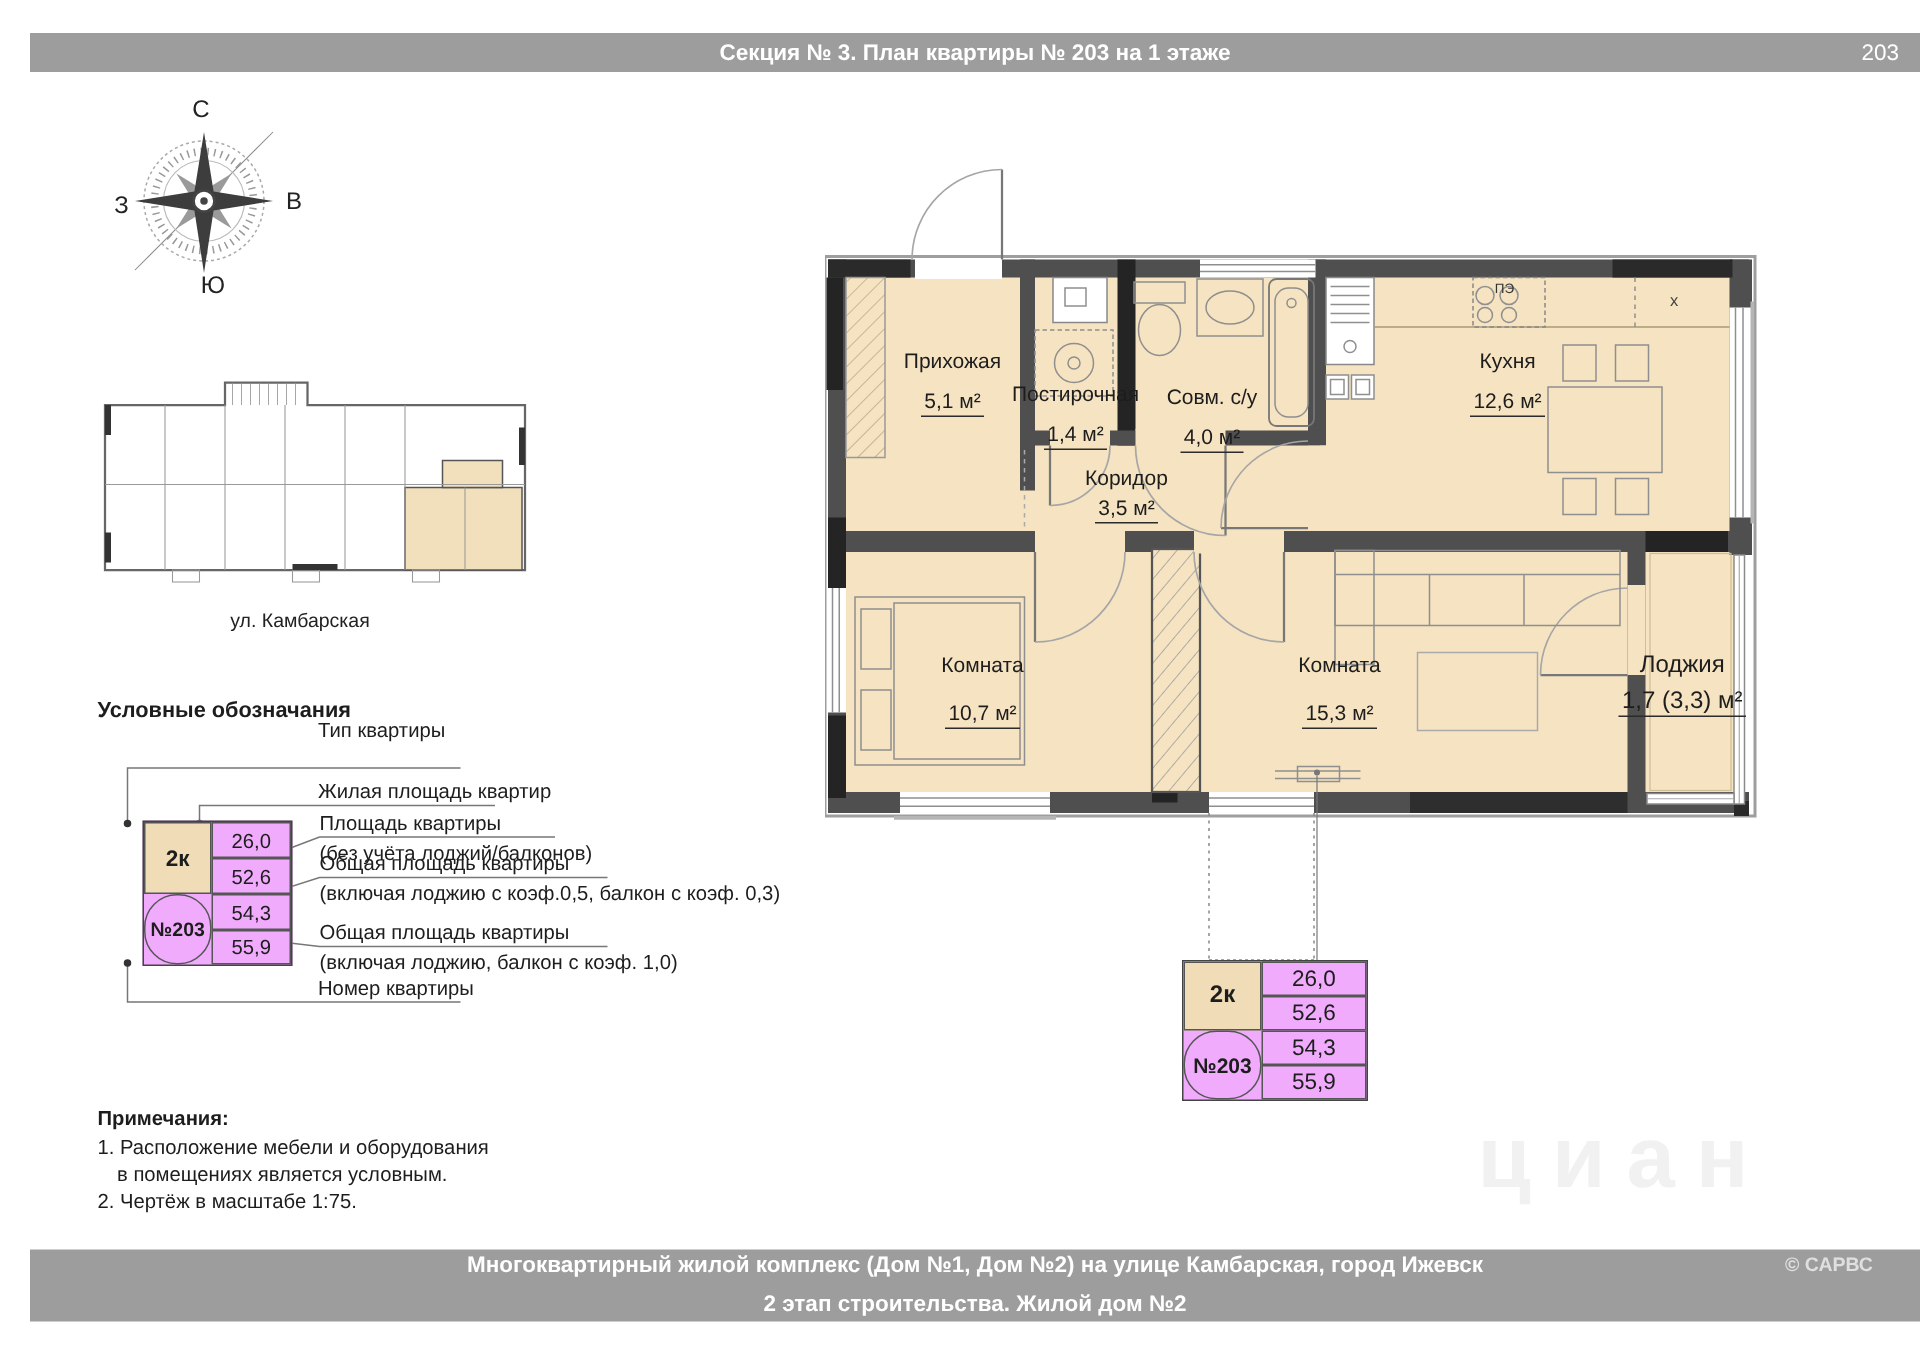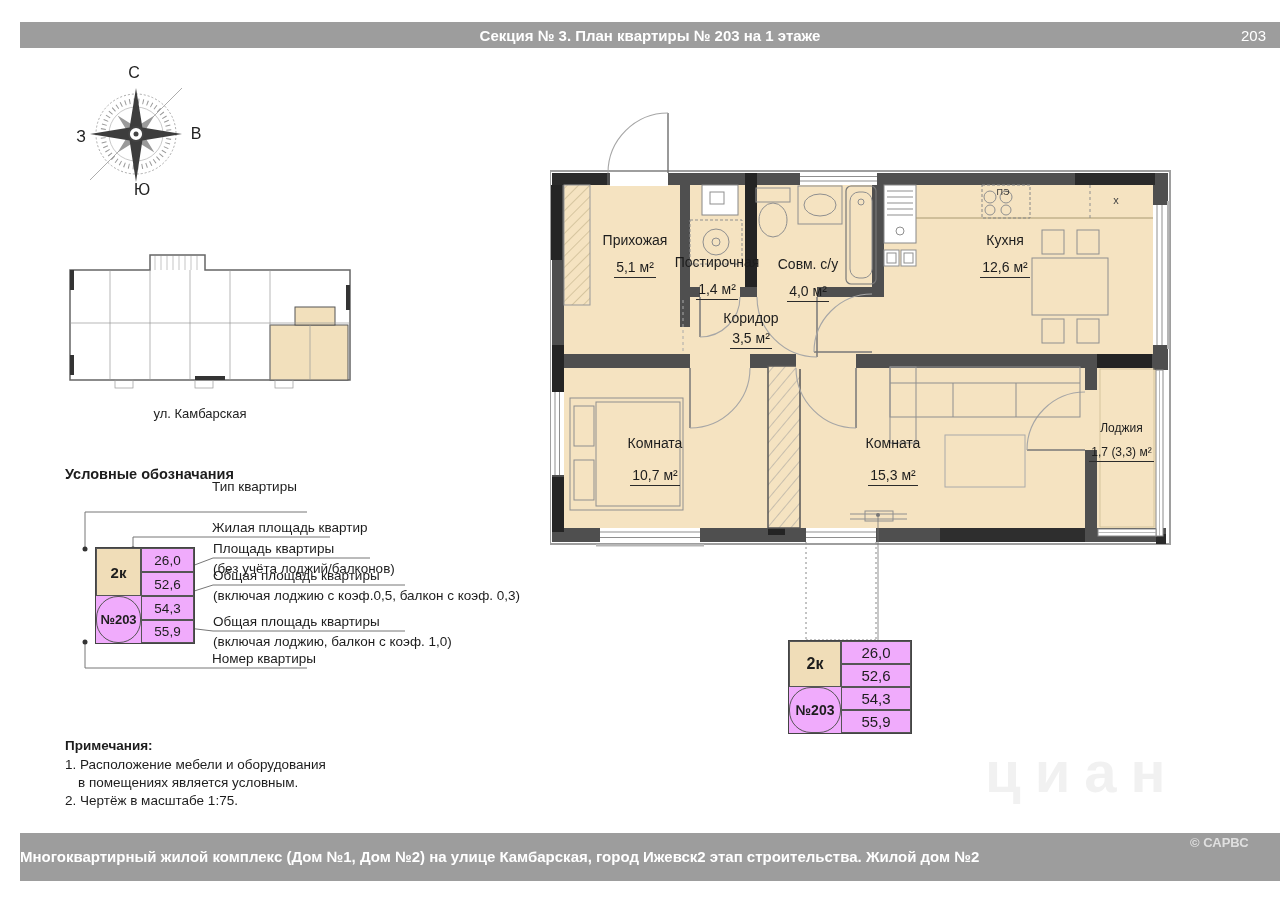--- a/index.html
+++ b/index.html
@@ -2,27 +2,27 @@
 <html><head>
 <meta charset="utf-8">
 <style>
   html,body{margin:0;padding:0;}
   body{width:1280px;height:905px;background:#fff;font-family:"Liberation Sans",sans-serif;position:relative;overflow:hidden;color:#1d1d1d;}
   .abs{position:absolute;}
   
   .bar{position:absolute;left:20px;right:0;background:#9d9d9d;color:#fff;font-weight:bold;}
   #header-bar{top:22px;height:26px;display:flex;align-items:center;justify-content:center;font-size:15px;}
   #page-num{position:absolute;right:14px;top:0;height:26px;display:flex;align-items:center;font-weight:normal;font-size:15px;}
-  #footer-bar{top:833px;height:48px;display:flex;flex-direction:row;align-items:center;justify-content:flex-start;font-size:15px;line-height:22px;}
+  #footer-bar{top:833px;height:48px;display:flex;flex-direction:column;align-items:center;justify-content:space-between;font-size:15px;line-height:22px;}
   
   .rlabel{position:absolute;text-align:center;font-size:14px;line-height:18px;color:#1d1d1d;white-space:nowrap;z-index:4;}
   .rlabel .area{display:inline-block;margin-top:9px;border-bottom:1px solid #2b2b2b;padding:0 2px 1px;}
   .rlabel.big-gap .area{margin-top:14px;}
   .rlabel.tight .area{margin-top:2px;}
-  .rlabel.small{font-size:12px;line-height:16px;}
+  .rlabel.small{font-size:16px;line-height:16px;margin-top:16px;}
   .rlabel.small .area{margin-top:8px;}
   
   .apt-table{position:absolute;display:grid;background:#f0abfc;border:1px solid #444;z-index:5;margin-left:30px;}
   .apt-table .cell{border:1px solid #555;display:flex;align-items:center;justify-content:center;}
   .apt-table .typecell{background:#f0ddb8;font-weight:bold;}
   .apt-table .numcell{font-weight:bold;border-radius:22px;}
   #legend-table{left:65px;top:547px;grid-template-columns:45px 53px;grid-template-rows:24px 24px 24px 23px;font-size:13.5px;}
   #legend-table .typecell{font-size:15px;}
   #legend-table .numcell{font-size:13px;}
   #plan-table{left:758px;top:640px;grid-template-columns:52px 70px;grid-template-rows:23px 23px 23px 23px;font-size:15px;}

